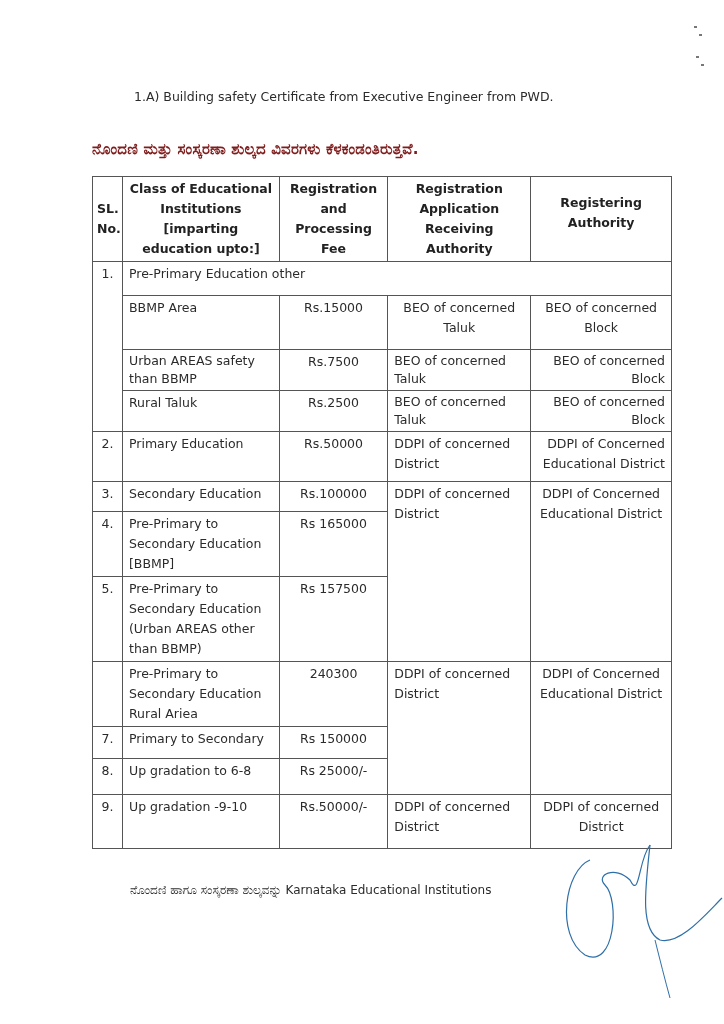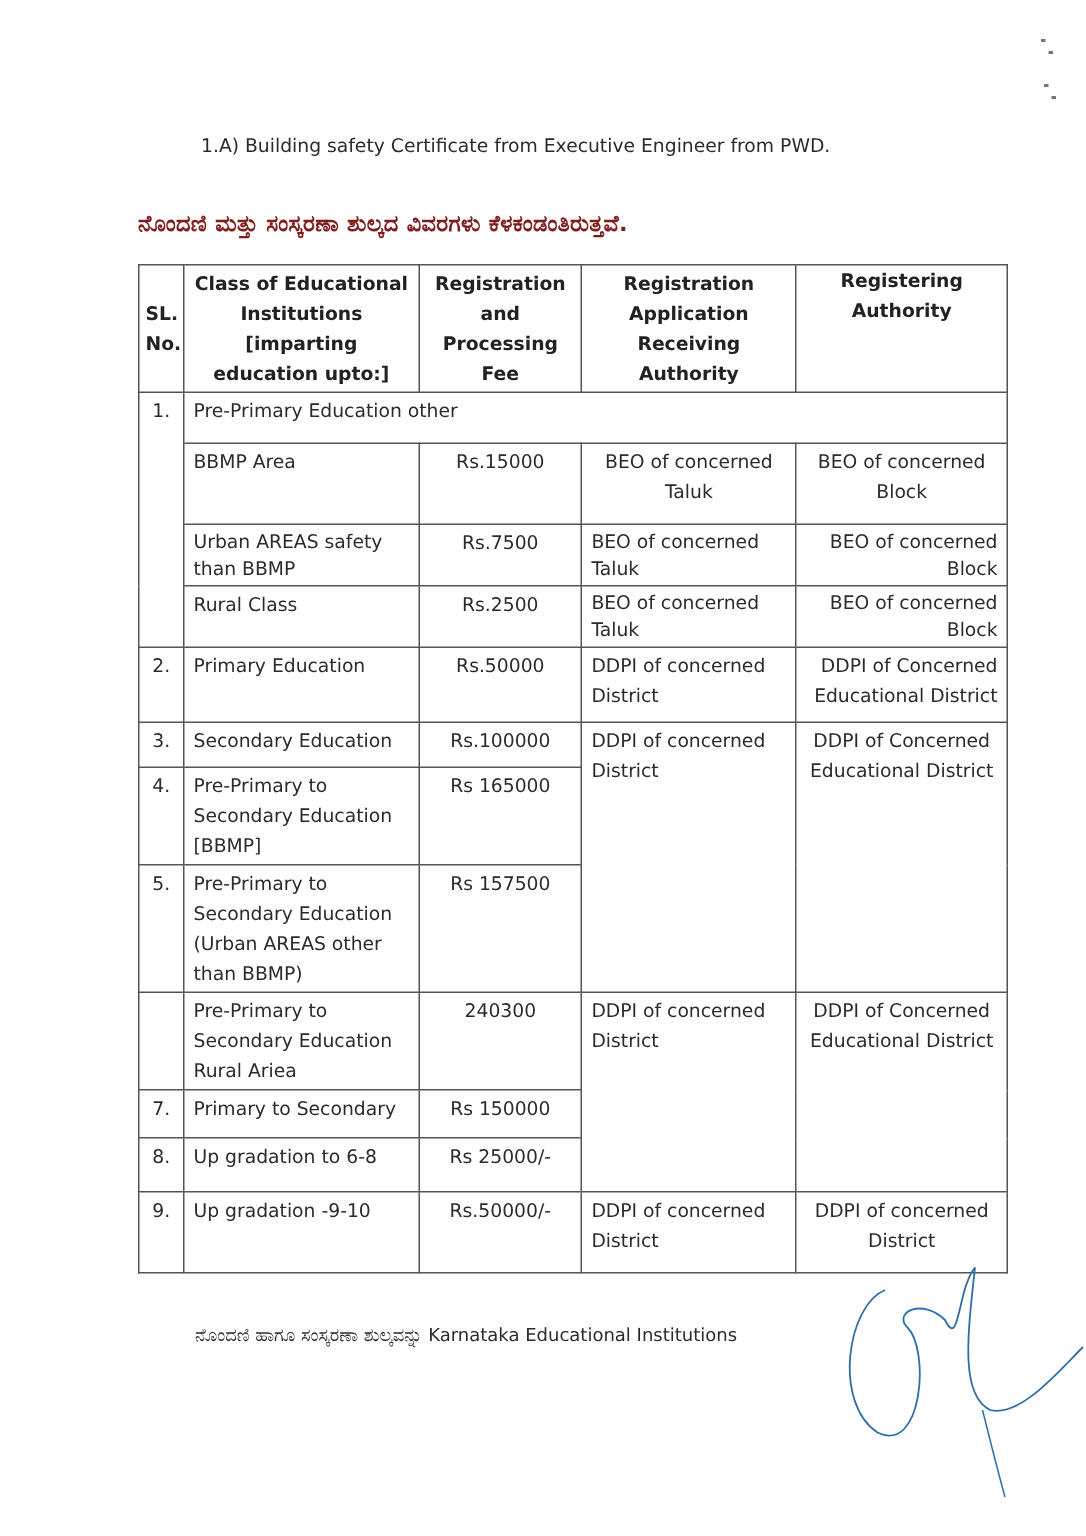--- a/index.html
+++ b/index.html
@@ -52,41 +52,41 @@
       <col class="c-fee">
       <col class="c-recv">
       <col class="c-auth">
   </colgroup>
   <tbody>
       <tr>
     <th>SL. No.</th>
     <th>Class of Educational Institutions [imparting education upto:]</th>
     <th>Registration and Processing Fee</th>
     <th>Registration Application Receiving Authority</th>
-    <th style="vertical-align:top;padding-top:0">Registering Authority</th>
+    <th style="vertical-align:top;padding-top:16px">Registering Authority</th>
   </tr>
 
   <tr style="height:34px">
     <td class="center" rowspan="4">1.</td>
     <td colspan="4">Pre-Primary Education other</td>
   </tr>
   <tr style="height:54px">
     <td>BBMP Area</td>
     <td class="center">Rs.15000</td>
     <td class="center">BEO of concerned Taluk</td>
     <td class="center">BEO of concerned Block</td>
   </tr>
   <tr>
     <td style="line-height:18px">Urban AREAS safety than  BBMP</td>
     <td class="center">Rs.7500</td>
     <td style="line-height:18px">BEO of concerned Taluk</td>
     <td class="right" style="line-height:18px">BEO of concerned Block</td>
   </tr>
   <tr>
-    <td>Rural Class</td>
+    <td>Rural Taluk</td>
     <td class="center">Rs.2500</td>
     <td style="line-height:18px">BEO of concerned Taluk</td>
     <td class="right" style="line-height:18px">BEO of concerned Block</td>
   </tr>
 
   <tr style="height:50px">
     <td class="center">2.</td>
     <td>Primary Education</td>
     <td class="center">Rs.50000</td>
     <td>DDPI of concerned District</td>

